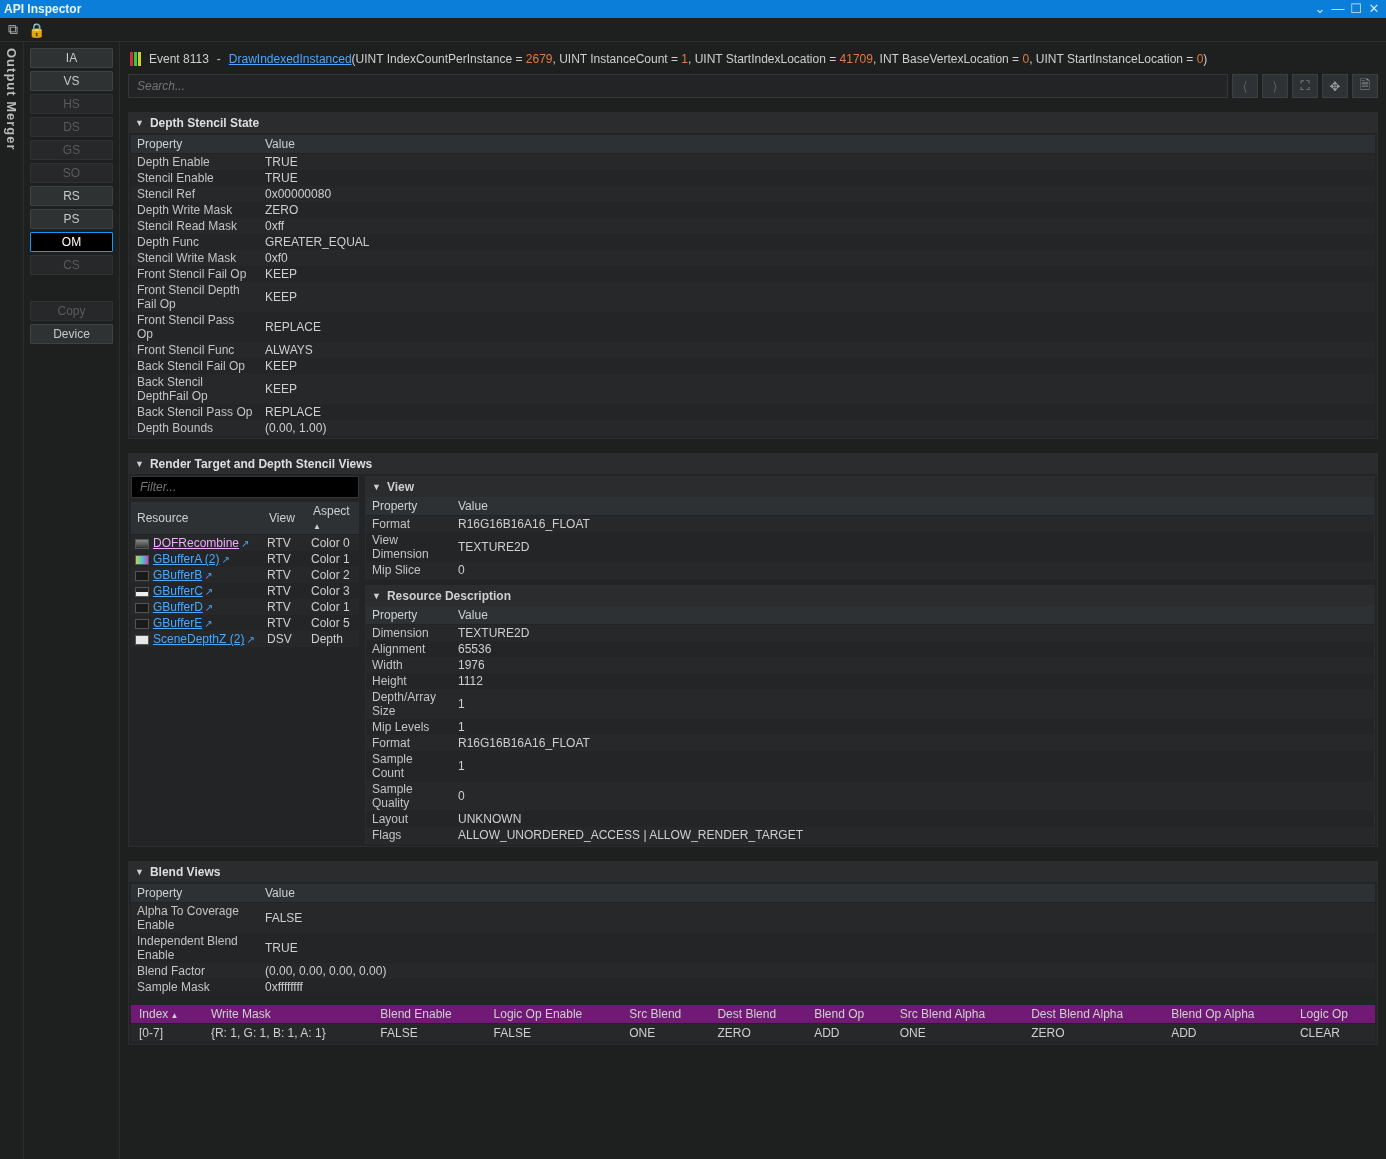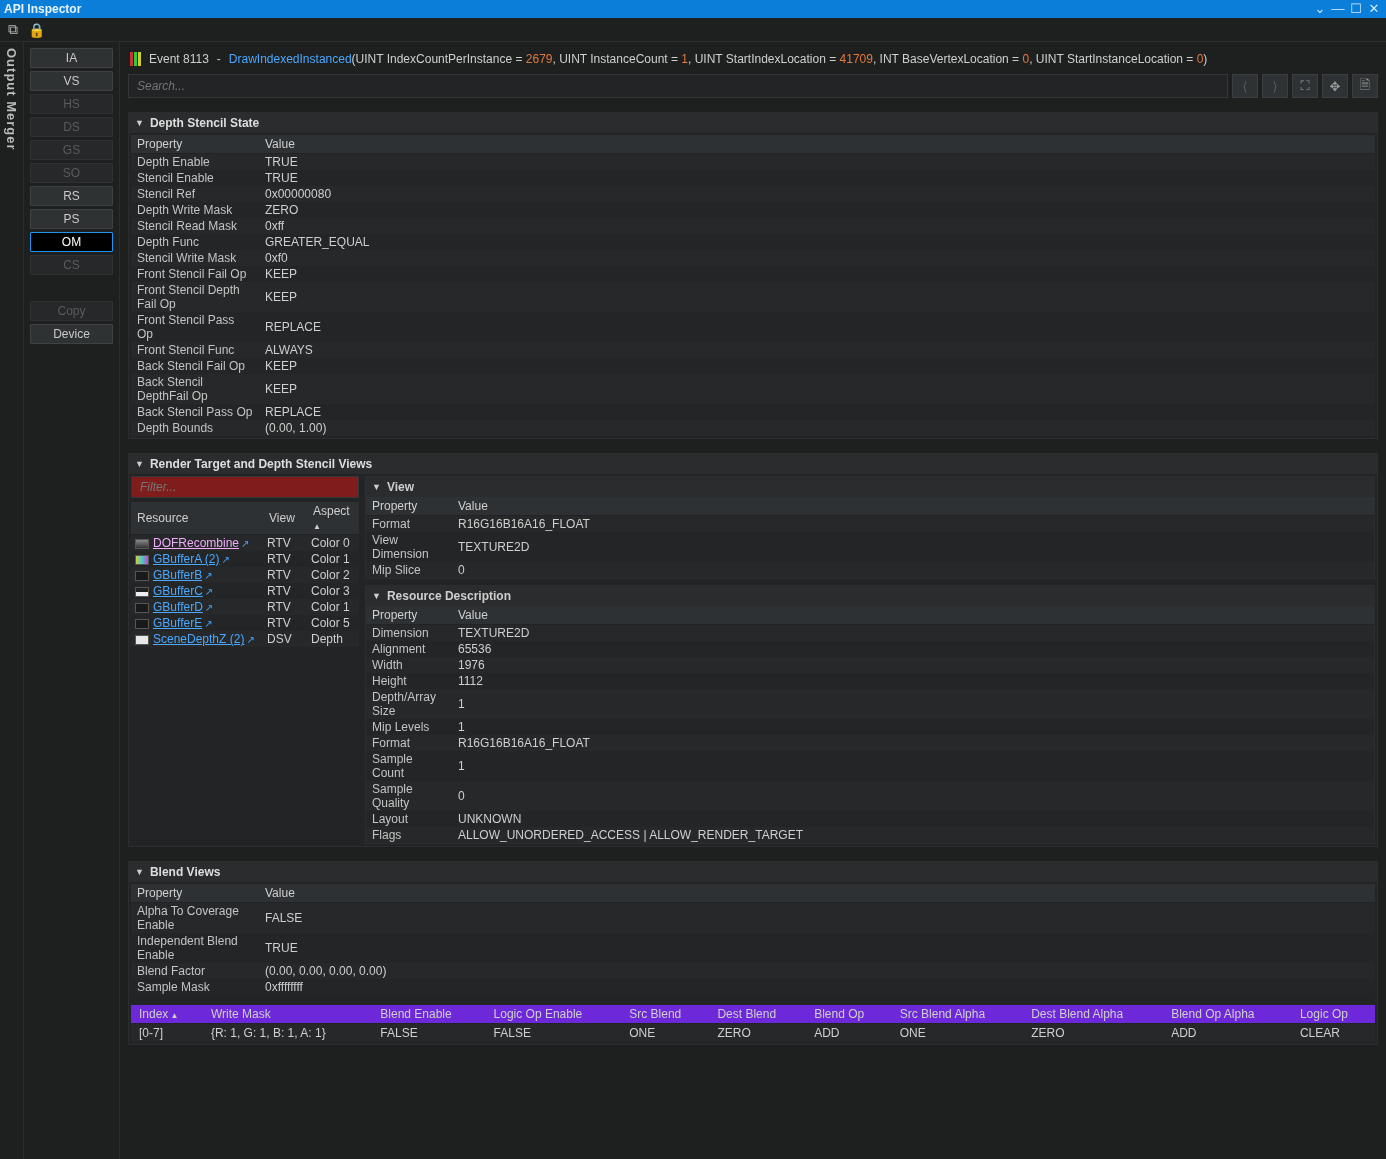--- a/index.html
+++ b/index.html
@@ -30,21 +30,21 @@
 .spacer { height:20px; }
 
 
 .content { flex:1; background:#1e1f1f; padding:8px 8px 0 8px; display:flex; flex-direction:column; gap:6px; overflow:hidden; }
 
 
 .eventline { display:flex; align-items:center; gap:8px; padding:2px 0 2px 2px; }
 .flagicon { display:flex; gap:1px; }
 .flagicon span { width:3px; height:14px; display:inline-block; }
 .eventline .txt { color:#cfcfcf; }
-.eventline .call { color:#4aa8ff; }
+.eventline .call { color:#4aa8ff;text-decoration:underline; }
 .eventline .orange { color:#e07a3f; }
 
 
 .searchrow { display:flex; gap:4px; align-items:stretch; }
 .searchrow input { flex:1; background:#232426; border:1px solid #34373a; padding:3px 8px; color:#9a9a9a; outline:none; font-style:italic; }
 .iconbtn { width:26px; height:24px; background:#2f3234; border:1px solid #3c3f41; display:flex; align-items:center; justify-content:center; color:#9a9b9c; cursor:pointer; font-size:13px; }
 .iconbtn.dis { color:#5a5c5e; }
 
 
 .section { border:1px solid #2b2d2f; background:#232426; margin-top:8px; }
@@ -61,21 +61,21 @@
 table.kvtable tr:nth-child(odd) td { background:#262829; }
 table.kvtable td.prop { color:#c4c4c4; }
 table.kvtable col.c1 { width:128px; }
 
 
 .twocol { display:flex; gap:6px; }
 .leftcol { width:228px; display:flex; flex-direction:column; }
 .rightcol { flex:1; display:flex; flex-direction:column; gap:6px; }
 
 
-.filter { width:100%; background:#7f1d1d; border:1px solid #34373a; padding:3px 8px; color:#9a9a9a; outline:none; font-style:italic; }
+.filter { width:100%; background:#000000; border:1px solid #34373a; padding:3px 8px; color:#9a9a9a; outline:none; font-style:italic; }
 table.reslist { width:100%; border-collapse:collapse; margin-top:4px; }
 table.reslist th { background:#2e3134; text-align:left; padding:2px 6px; font-weight:400; border-bottom:1px solid #212326; }
 table.reslist th.sort::after { content:" ▲"; font-size:8px; color:#cfcfcf; }
 table.reslist td { padding:1px 4px; }
 table.reslist tr:nth-child(even) td { background:#232527; }
 table.reslist tr:nth-child(odd) td { background:#262829; }
 .reslink { color:#4aa8ff; text-decoration:underline; cursor:pointer; }
 .reslink.dim { color:#f0abfc;margin-top:43px; }
 .thumb { width:14px; height:10px; display:inline-block; vertical-align:middle; margin-right:4px; background:linear-gradient(#888,#333); border:1px solid #555; }
 .thumb.t1 { background: linear-gradient(90deg,#cc4,#4cc,#c4c); }
@@ -87,21 +87,21 @@
 
 .subsec { border:1px solid #2b2d2f; background:#232426; }
 .subhead { background:#2a2c2e; padding:3px 6px; display:flex; align-items:center; gap:6px; }
 .subhead .tri { font-size:9px; }
 .subhead .lbl { font-weight:600; }
 table.kvtable.small col.c1 { width:86px; }
 
 
 table.blend { width:100%; border-collapse:collapse; }
 table.blend th, table.blend td { text-align:left; padding:2px 8px; }
-table.blend th { background:#6d28d9; border-bottom:1px solid #212326; font-weight:400; }
+table.blend th { background:#701a75; border-bottom:1px solid #212326; font-weight:400; }
 table.blend td { background:#262829; }
 table.blend th.sort::after { content:" ▲"; font-size:8px; }
 </style>
 </head>
 <body>
 
 <div class="titlebar">
   <span class="title">API Inspector</span>
   <div class="controls">
     <span>⌄</span>

